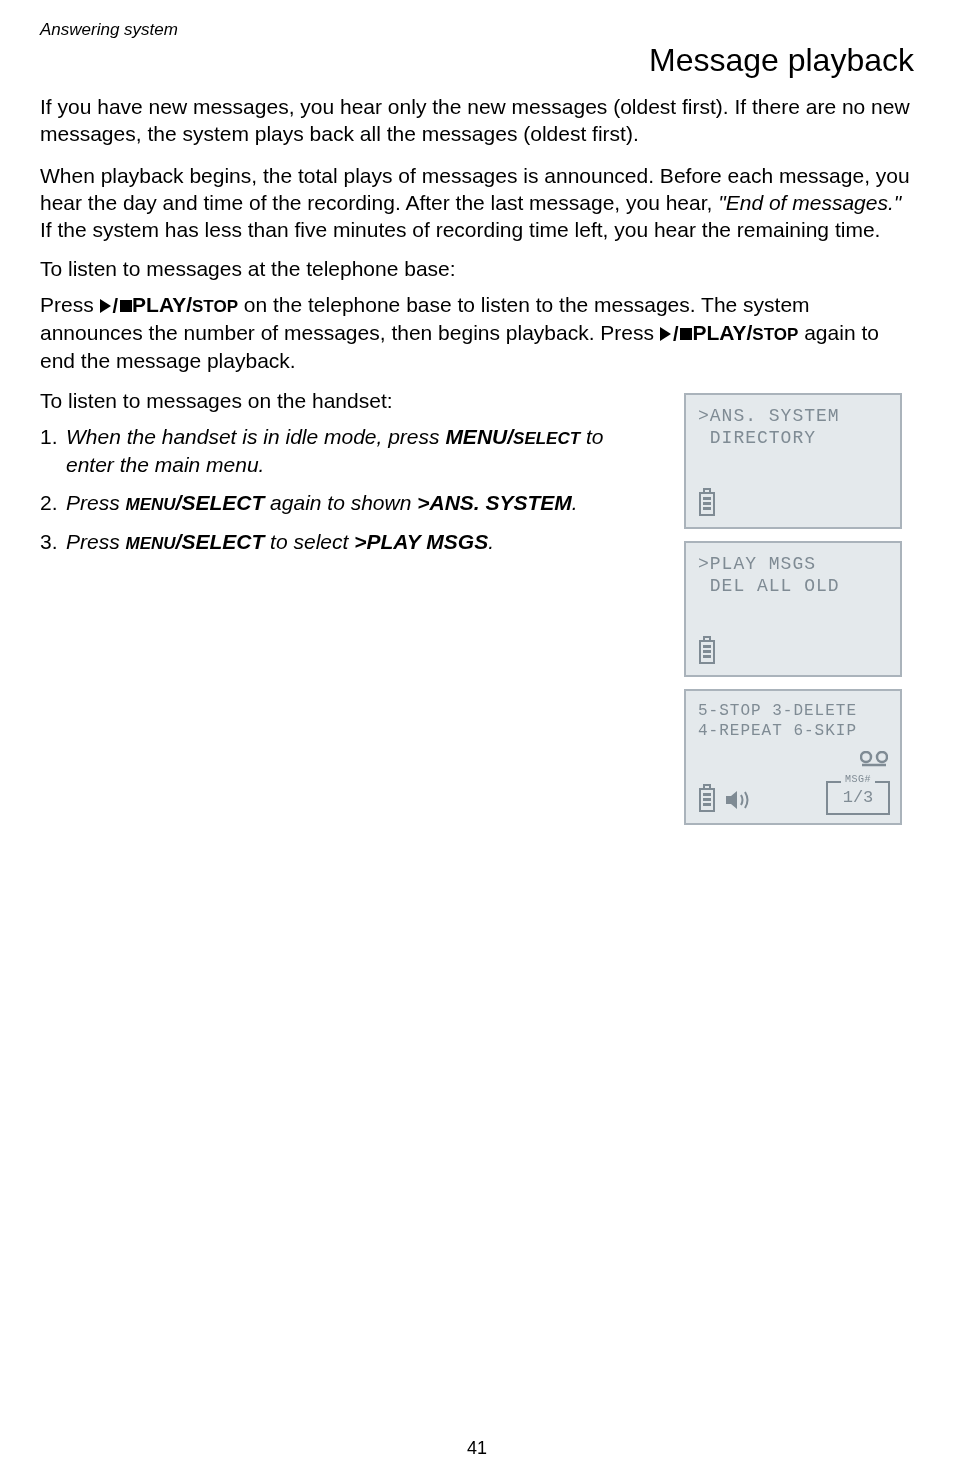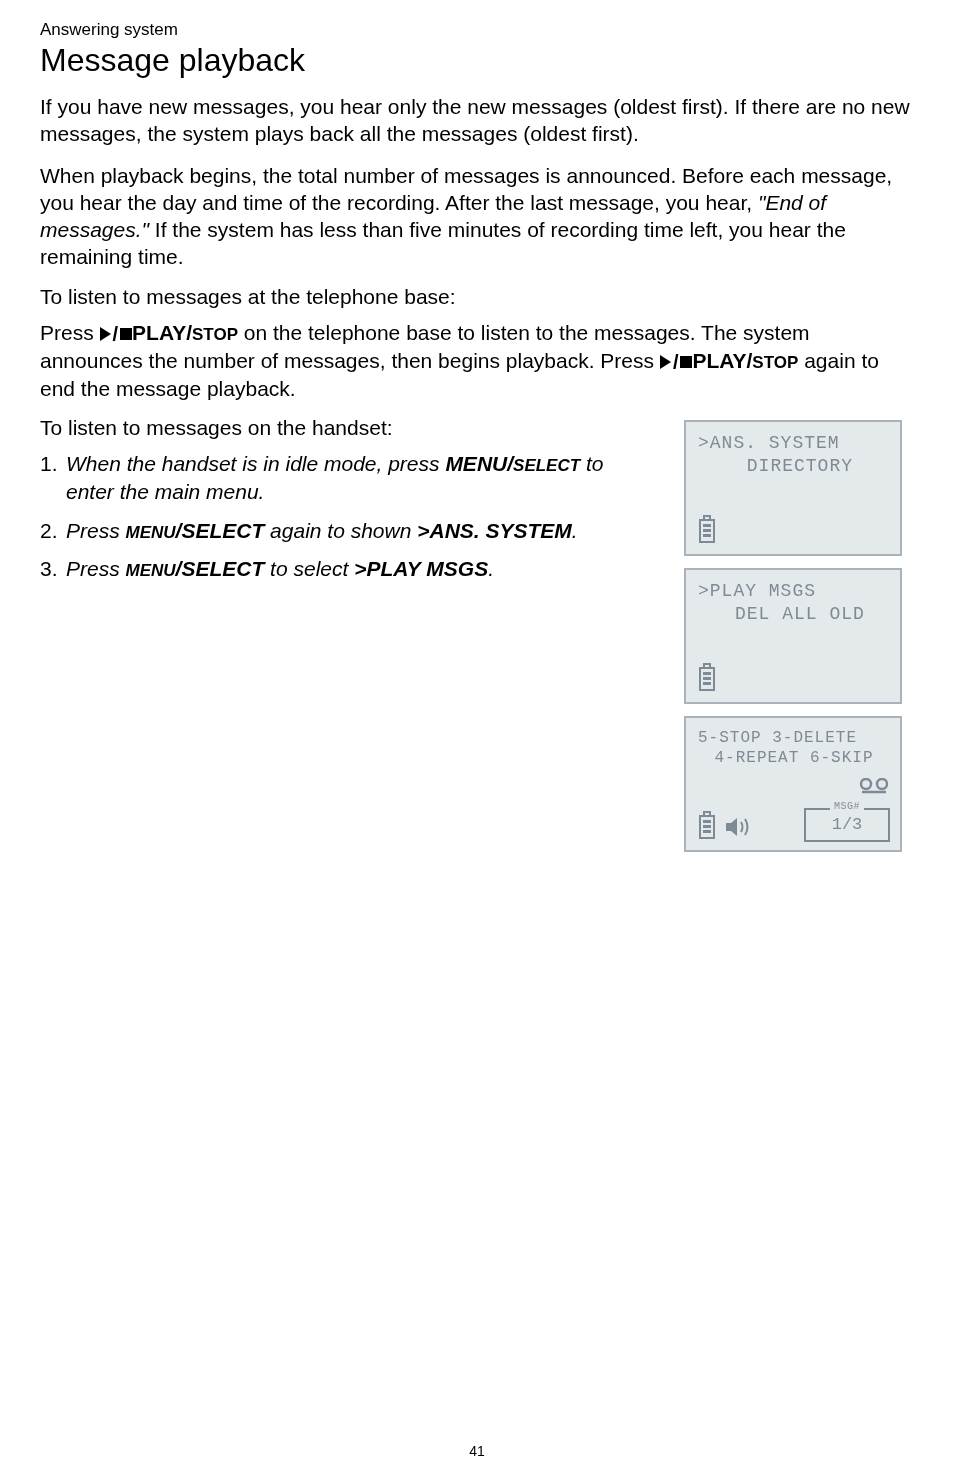--- a/index.html
+++ b/index.html
@@ -5,22 +5,22 @@
   * { box-sizing: border-box; margin: 0; padding: 0; }
   body {
     width: 954px;
     height: 1475px;
     background: #fff;
     font-family: Arial, Helvetica, sans-serif;
     color: #000;
     padding: 20px 40px 0 40px;
     position: relative;
   }
-  .breadcrumb { font-size: 17px; margin-bottom: 2px; }
-  h1 { font-size: 32px; font-weight: normal; margin-bottom: 14px; }
+  .breadcrumb { font-size: 17px; margin-bottom: 2px; font-style: italic; }
+  h1 { font-size: 32px; font-weight: normal; margin-bottom: 14px; text-align: right; }
   .para { font-size: 21px; line-height: 1.3; margin-bottom: 14px; }
   .bold-heading { font-size: 21px; font-weight: normal; margin-bottom: 10px; }
   .ol { margin-left: 0; padding-left: 0; }
   .ol .li { display: flex; font-size: 21px; line-height: 1.35; margin-bottom: 10px; }
   .ol .num { width: 26px; flex: 0 0 26px; }
   .ol .txt { flex: 1; font-style: italic; }
   .icon-playstop { display: inline-flex; align-items: center; gap: 1px; vertical-align: -1px; }
   .tri { display:inline-block; width:0; height:0; border-top:7px solid transparent; border-bottom:7px solid transparent; border-left:11px solid #000; }
   .slash { font-weight: bold; font-size: 20px; margin: 0 1px; }
   .sq { display:inline-block; width:12px; height:12px; background:#000; }
@@ -34,48 +34,48 @@
     height: 136px;
     font-family: "Courier New", monospace;
     color: #7f8b94;
     position: relative;
     padding: 10px 10px 8px 12px;
     letter-spacing: 1px;
     font-size: 18px;
     line-height: 1.25;
   }
   .screen .line1 { white-space: pre; }
-  .screen .line2 { white-space: pre; text-align: center; }
+  .screen .line2 { white-space: pre; }
   .screen .bat { position: absolute; left: 10px; bottom: 10px; width: 22px; height: 30px; }
   .bat svg { width: 22px; height: 30px; }
   .spk { position: absolute; left: 38px; bottom: 12px; width: 26px; height: 22px; }
   .tape { position: absolute; right: 12px; top: 60px; font-size: 18px; font-weight: bold; color:#7f8b94; letter-spacing:0; }
   .msgbox {
     position: absolute; right: 10px; bottom: 8px;
     border: 2px solid #7f8b94;
-    width: 86px; height: 34px;
+    width: 64px; height: 34px;
     text-align: center;
   }
   .msglbl {
     position: absolute; top: -9px; left: 50%; transform: translateX(-50%);
     background: #e4e9ec; padding: 0 4px; font-size: 10px; letter-spacing: 0.5px;
   }
   .msgval { font-size: 17px; line-height: 30px; letter-spacing: 0; }
-  .page-num { position: absolute; bottom: 16px; left: 0; right: 0; text-align: center; font-size: 14px; }
+  .page-num { position: absolute; bottom: 16px; left: 0; right: 0; text-align: center; font-size: 18px; }
 </style>
 </head>
 <body>
 
 <div class="breadcrumb">Answering system</div>
 <h1>Message playback</h1>
 
 <p class="para">If you have new messages, you hear only the new messages (oldest first). If there are no new messages, the system plays back all the messages (oldest first).</p>
 
 <p class="para">
-  <span>When playback begins, the total number of messages is announced. Before each message, you hear the day and time of the recording. After the last message, you hear, </span><em style="font-style:italic">"End of messages."</em><span> If the system has less than five minutes of recording time left, you hear the remaining time.</span>
+  <span>When playback begins, the total plays of messages is announced. Before each message, you hear the day and time of the recording. After the last message, you hear, </span><em style="font-style:italic">"End of messages."</em><span> If the system has less than five minutes of recording time left, you hear the remaining time.</span>
 </p>
 
 <p class="bold-heading">To listen to messages at the telephone base:</p>
 
 <p class="para">
   <span>Press </span><span class="icon-playstop">
       <span class="tri"></span>
       <span class="slash">/</span>
       <span class="sq"></span>
     </span><b>PLAY/</b><b style="font-size:17px">STOP</b><span> on the telephone base to listen to the messages. The system announces the number of messages, then begins playback. Press </span><span class="icon-playstop">

